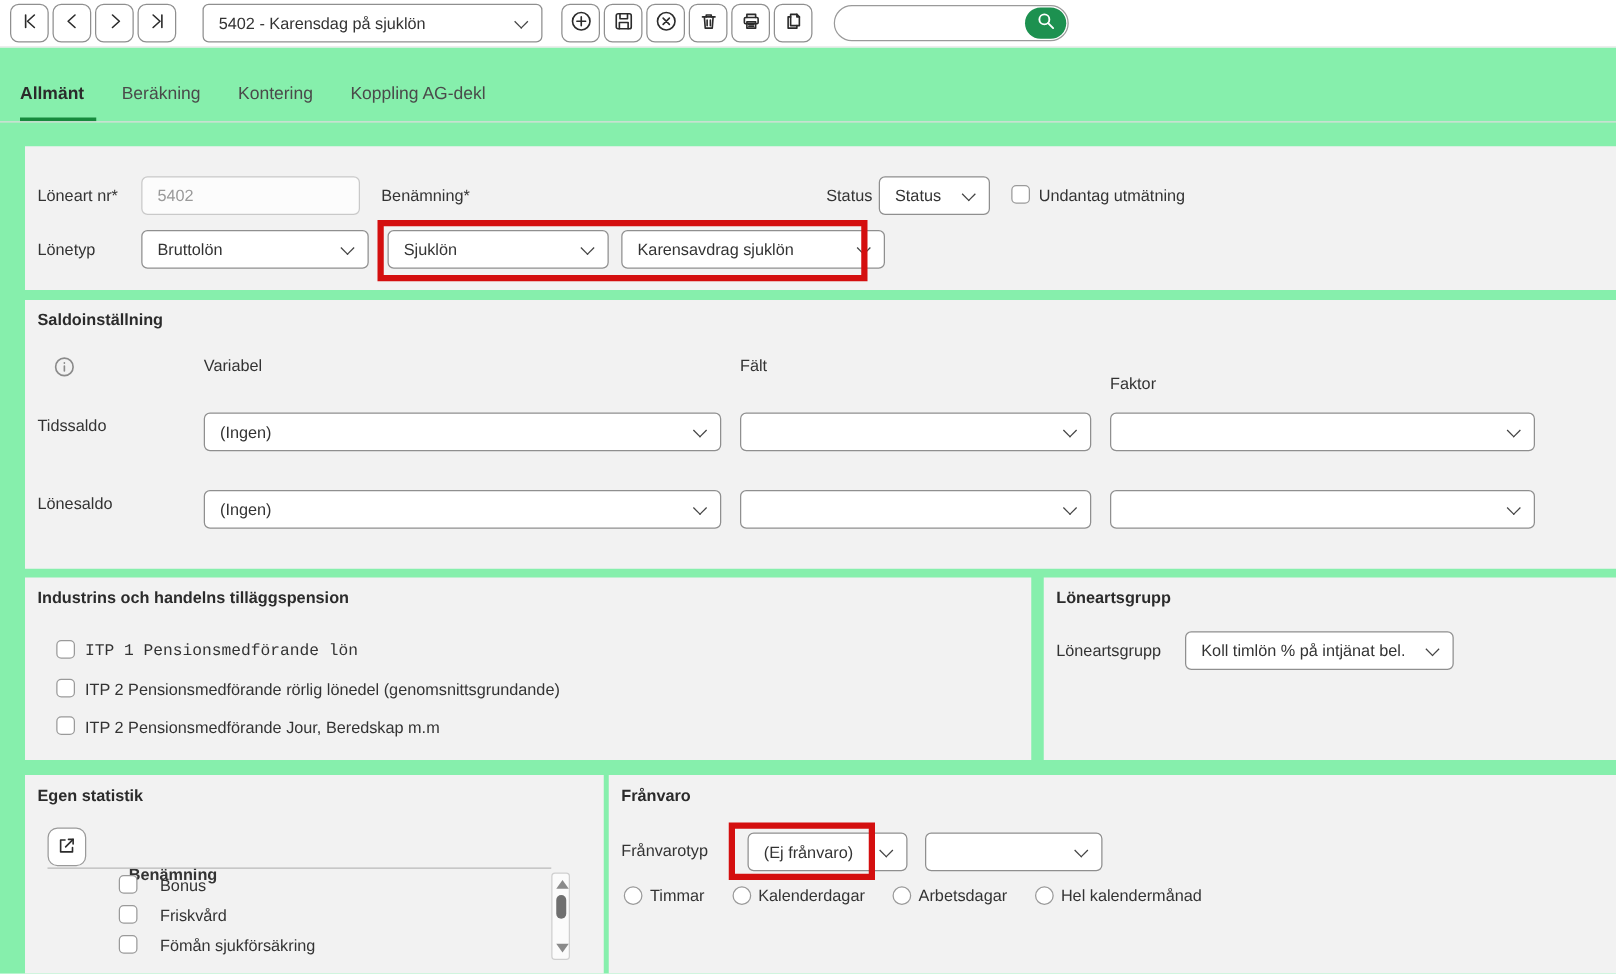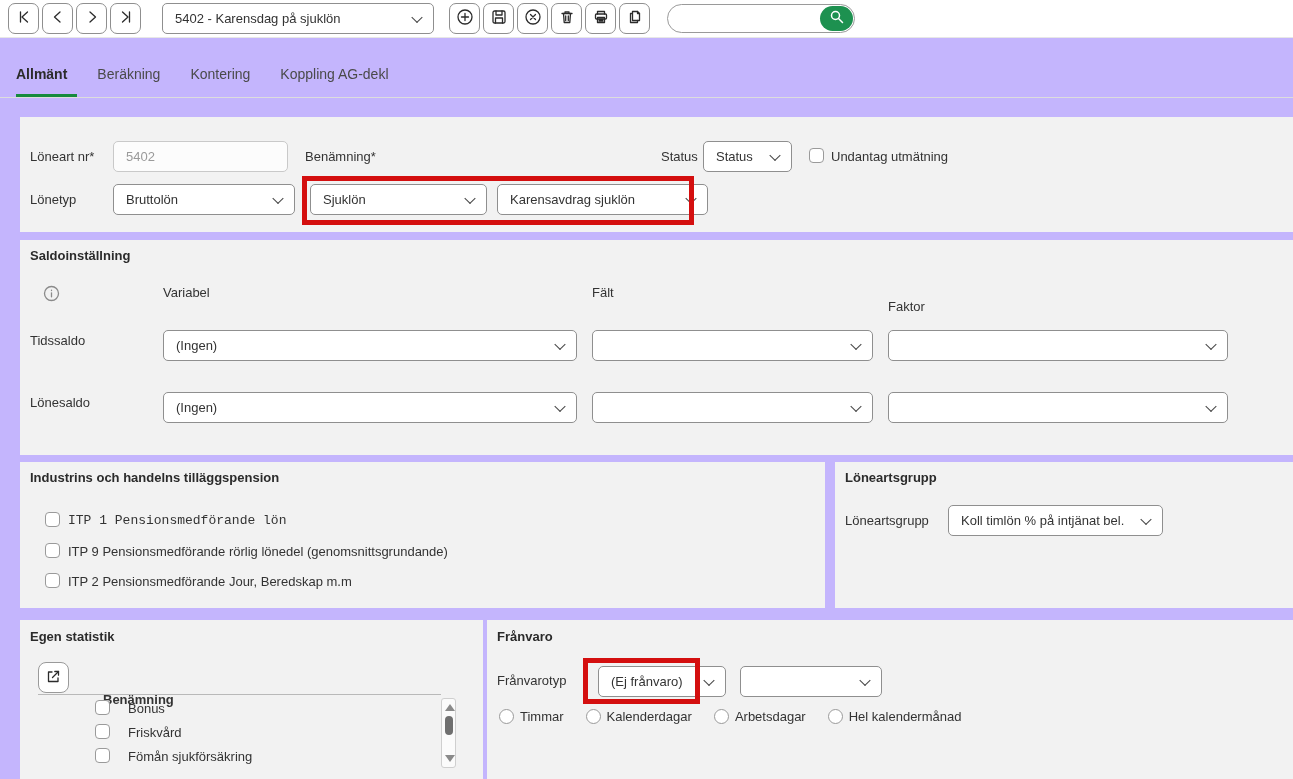--- a/index.html
+++ b/index.html
@@ -1,20 +1,20 @@
 <!DOCTYPE html>
 <html><head>
 <meta charset="utf-8">
 <style>
   * { box-sizing: border-box; margin: 0; padding: 0; }
   html,body { background:#fff; }
   #app {
     position: relative; width: 1293px; height: 779px; overflow: hidden;
     font-family: "Liberation Sans", "DejaVu Sans", sans-serif;
-    font-size: 13px; color: #333; background: #c4b5fd;
+    font-size: 13px; color: #333; background: #86efac;
   }
   
   .toolbar { position:absolute; top:0; left:0; right:0; height:38px;
     display:flex; align-items:center; padding-left:8px; gap:3px;
     border-bottom:1px solid #e7e7e7; background:#fff; }
   .tbtn { width:31px; height:31px; border:1px solid #8f8f8f; border-radius:7px;
     background:#fff; display:flex; align-items:center; justify-content:center; cursor:pointer; }
   .tbtn svg { stroke:#2b2b2b; fill:none; stroke-width:1.3; stroke-linecap:round; stroke-linejoin:round; }
   .record-select { width:272px; margin:0 12px 0 18px; }
   
@@ -200,21 +200,21 @@
     <div class="select" style="position:absolute; left:868px; top:152px; width:340px;"></div>
   </div>
 
   <div class="panel" style="left:20px; top:462px; width:805px; height:146px;">
     <span class="panel-title" style="left:10px; top:8px;">Industrins och handelns tilläggspension</span>
 
     <span class="checkbox" style="position:absolute; left:25px; top:50px;"></span>
     <span class="lbl" style="left:48px; top:51px;font-family:Liberation Mono, monospace;">ITP 1 Pensionsmedförande lön</span>
 
     <span class="checkbox" style="position:absolute; left:25px; top:81px;"></span>
-    <span class="lbl" style="left:48px; top:82px;">ITP 9 Pensionsmedförande rörlig lönedel (genomsnittsgrundande)</span>
+    <span class="lbl" style="left:48px; top:82px;">ITP 2 Pensionsmedförande rörlig lönedel (genomsnittsgrundande)</span>
 
     <span class="checkbox" style="position:absolute; left:25px; top:111px;"></span>
     <span class="lbl" style="left:48px; top:112px;">ITP 2 Pensionsmedförande Jour, Beredskap m.m</span>
   </div>
 
   <div class="panel" style="left:835px; top:462px; width:458px; height:146px;">
     <span class="panel-title" style="left:10px; top:8px;">Löneartsgrupp</span>
     <span class="lbl" style="left:10px; top:51px;">Löneartsgrupp</span>
     <div class="select" style="position:absolute; left:113px; top:43px; width:215px;">Koll timlön % på intjänat bel.</div>
   </div>

